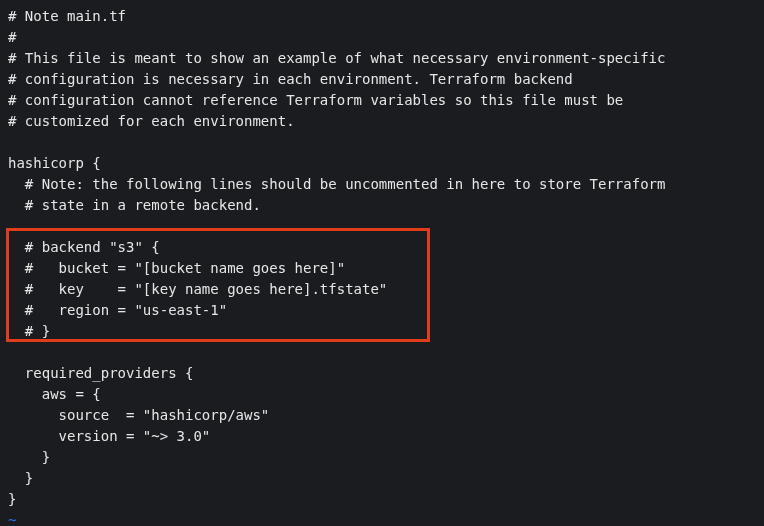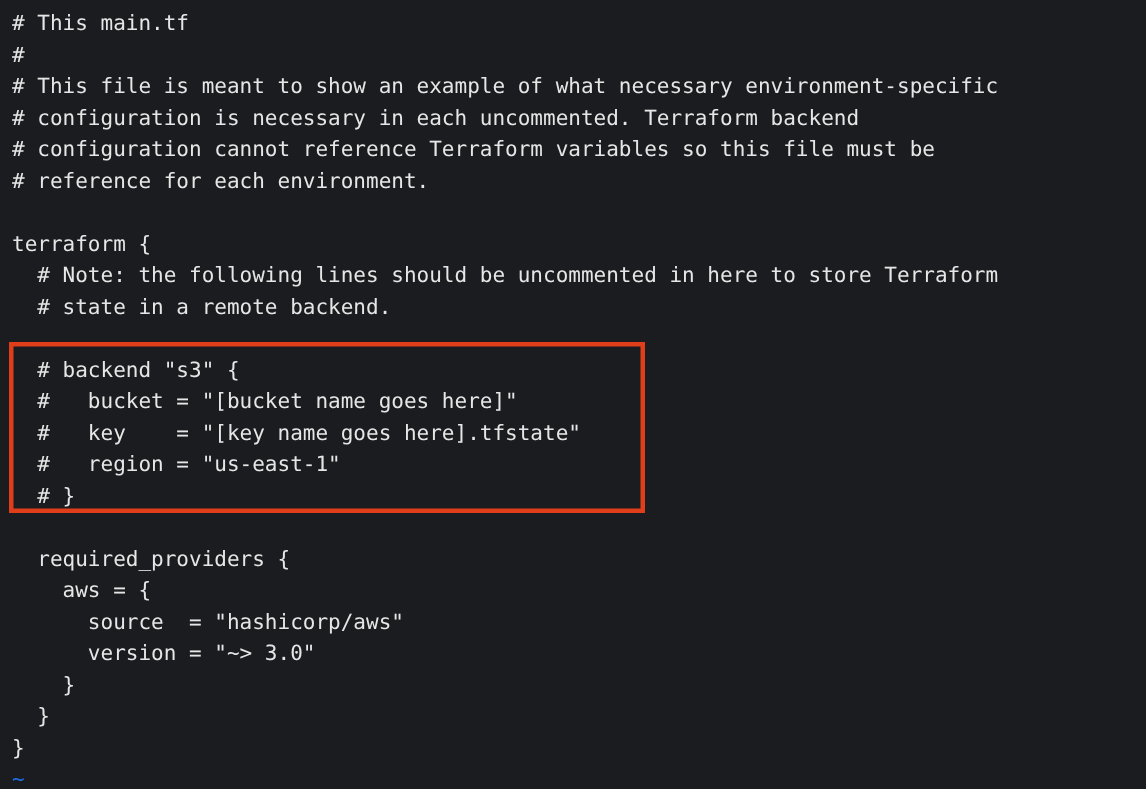--- a/index.html
+++ b/index.html
@@ -24,28 +24,28 @@
   .highlight-box {
     position: absolute;
     border: 3px solid #e03e1a;
     box-sizing: border-box;
     pointer-events: none;
   }
 </style>
 </head>
 <body>
 
-<pre class="code"><span># This main.tf</span>
+<pre class="code"><span># Note main.tf</span>
 <span>#</span>
 <span># This file is meant to show an example of what necessary environment-specific</span>
-<span># configuration is necessary in each uncommented. Terraform backend</span>
+<span># configuration is necessary in each environment. Terraform backend</span>
 <span># configuration cannot reference Terraform variables so this file must be</span>
-<span># reference for each environment.</span>
+<span># customized for each environment.</span>
 <span></span>
-<span>terraform {</span>
+<span>hashicorp {</span>
 <span>  # Note: the following lines should be uncommented in here to store Terraform</span>
 <span>  # state in a remote backend.</span>
 <span></span>
 <span>  # backend "s3" {</span>
 <span>  #   bucket = "[bucket name goes here]"</span>
 <span>  #   key    = "[key name goes here].tfstate"</span>
 <span>  #   region = "us-east-1"</span>
 <span>  # }</span>
 <span></span>
 <span>  required_providers {</span>

